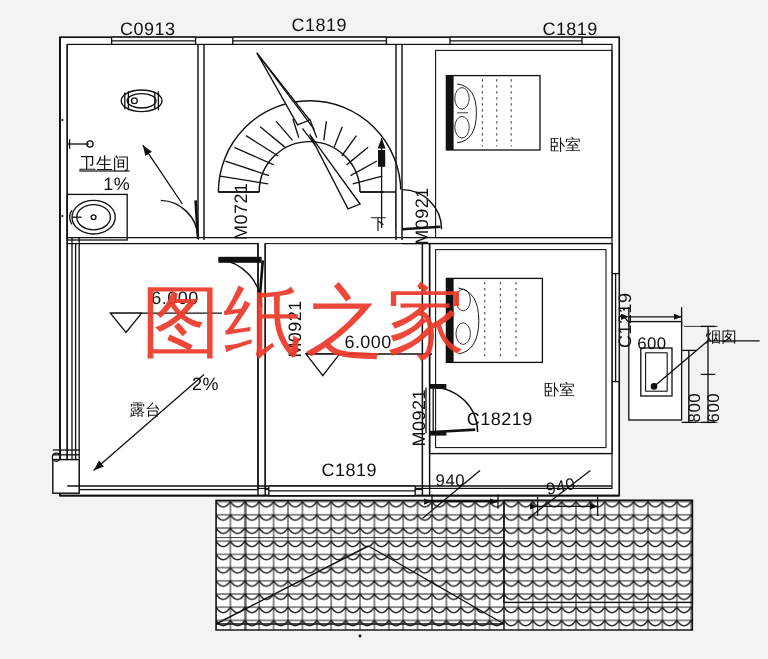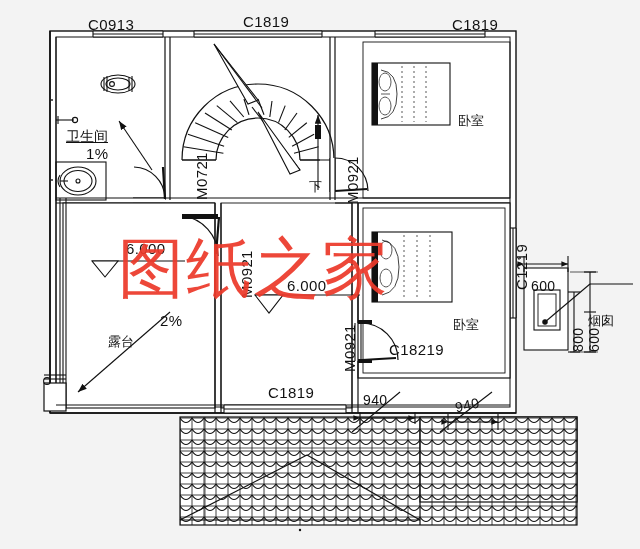--- a/index.html
+++ b/index.html
@@ -337,21 +337,21 @@
       </g>
 
       <circle cx="52" cy="100" r="0.9" fill="#111" stroke="none"></circle>
       <circle cx="52" cy="180" r="0.9" fill="#111" stroke="none"></circle>
       <circle cx="350" cy="240" r="0.9" fill="#111" stroke="none"></circle>
       <circle cx="520" cy="258" r="0.9" fill="#111" stroke="none"></circle>
       <circle cx="300" cy="530" r="1.2" fill="#111" stroke="none"></circle>
     </g>
   </svg>
 
-  <div class="lbl lbl-lat" style="left:88px;top:16px;text-align:center;">C0913</div>
+  <div class="lbl lbl-lat" style="left:100px;top:16px;text-align:center;">C0913</div>
   <div class="lbl lbl-lat" style="left:243px;top:13px;">C1819</div>
   <div class="lbl lbl-lat" style="left:452px;top:16px;">C1819</div>
 
   <div class="lbl lbl-cn" style="left:66px;top:128px;font-size:14px;text-decoration:underline;">卫生间</div>
   <div class="lbl lbl-lat" style="left:86px;top:145px;">1%</div>
 
   <div class="lbl lbl-lat rot90" style="left:193px;top:200px;">M0721</div>
   <div class="lbl lbl-lat rot90" style="left:238px;top:298px;">M0921</div>
   <div class="lbl lbl-lat rot90" style="left:344px;top:204px;">M0921</div>
   <div class="lbl lbl-lat rot90" style="left:341px;top:372px;">M0921</div>
@@ -365,21 +365,21 @@
   <div class="lbl lbl-lat" style="left:160px;top:312px;">2%</div>
 
   <div class="lbl lbl-lat" style="left:126px;top:240px;">6.000</div>
   <div class="lbl lbl-lat" style="left:287px;top:277px;">6.000</div>
 
   <div class="lbl lbl-lat rot90" style="left:513px;top:290px;">C1219</div>
 
   <div class="lbl lbl-lat" style="left:268px;top:384px;">C1819</div>
   <div class="lbl lbl-lat" style="left:389px;top:341px;">C18219</div>
 
-  <div class="lbl lbl-cn" style="left:588px;top:272px;font-size:13px;margin-top:40px;">烟囱</div>
+  <div class="lbl lbl-cn" style="left:588px;top:272px;font-size:13px;">烟囱</div>
   <div class="lbl lbl-lat" style="left:531px;top:278px;font-size:14px;">600</div>
   <div class="lbl lbl-lat rot90" style="left:586px;top:352px;font-size:14px;">600</div>
   <div class="lbl lbl-lat rot90" style="left:570px;top:352px;font-size:14px;">800</div>
 
   <div class="lbl lbl-lat" style="left:363px;top:392px;font-size:14px;">940</div>
   <div class="lbl lbl-lat" style="left:455px;top:397px;font-size:14px;transform:rotate(-12deg);">940</div>
 
   <div class="wm" style="left:118px;top:236px;">图纸之家</div>
 
 </div>

